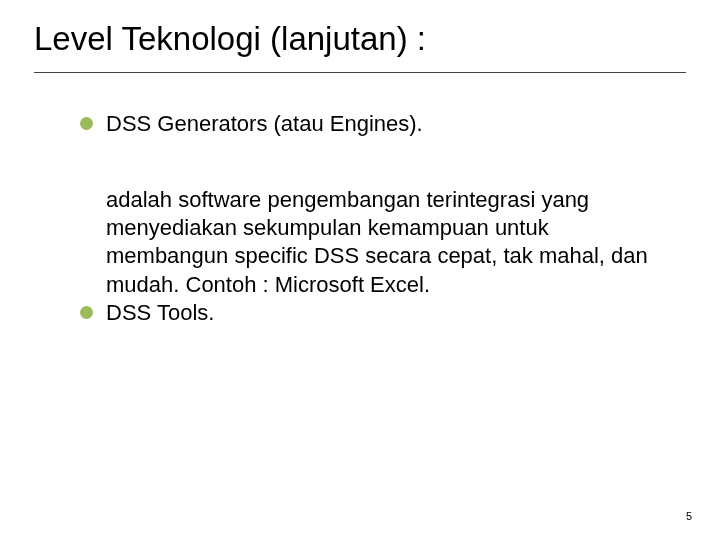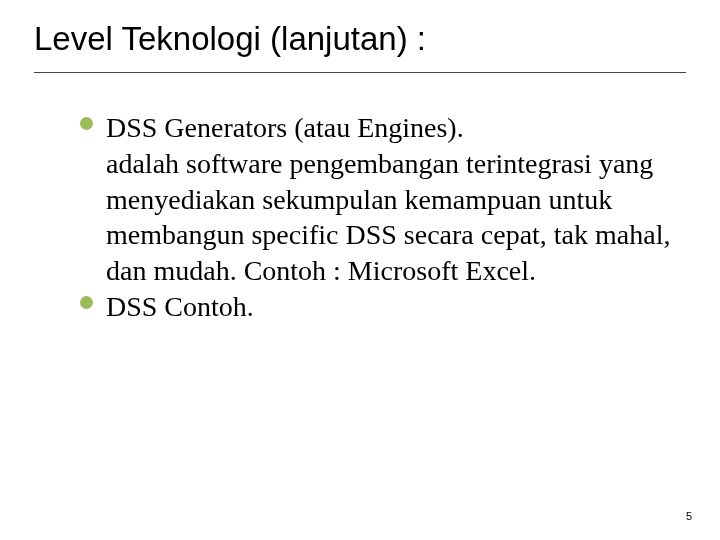--- a/index.html
+++ b/index.html
@@ -33,23 +33,22 @@
     left: 34px;
     right: 34px;
     height: 0;
     border-top: 1px solid #444;
   }
   .body {
     position: absolute;
     top: 110px;
     left: 80px;
     right: 46px;
-    font-size: 28px;
+    font-size: 22px;
     line-height: 1.28;
-    font-family: Liberation Serif, serif;
   }
   ul.bullets {
     list-style: none;
     margin: 0;
     padding: 0;
   }
   ul.bullets > li {
     position: relative;
     padding-left: 26px;
     margin-bottom: 0;
@@ -61,20 +60,21 @@
     width: 13px;
     height: 13px;
     background: #9BBB59;
     border-radius: 50%;
   }
   .item-title {
     display: block;
   }
   .item-desc {
     display: block;
+    margin-top: 48px;
   }
   .pagenum {
     position: absolute;
     right: 28px;
     bottom: 18px;
     font-size: 11px;
     color: #000;
   }
 </style>
 </head>
@@ -86,19 +86,19 @@
 
   <div class="body">
     <ul class="bullets">
       <li>
         <span class="dot"></span>
         <span class="item-title">DSS Generators (atau Engines).</span>
         <span class="item-desc">adalah software pengembangan terintegrasi yang menyediakan sekumpulan kemampuan untuk membangun specific DSS secara cepat, tak mahal, dan mudah.   Contoh : Microsoft Excel.</span>
       </li>
       <li>
         <span class="dot"></span>
-        <span class="item-title">DSS Contoh.</span>
+        <span class="item-title">DSS Tools.</span>
       </li>
     </ul>
   </div>
 
   <div class="pagenum">5</div>
 </div>
 
 </body></html>

